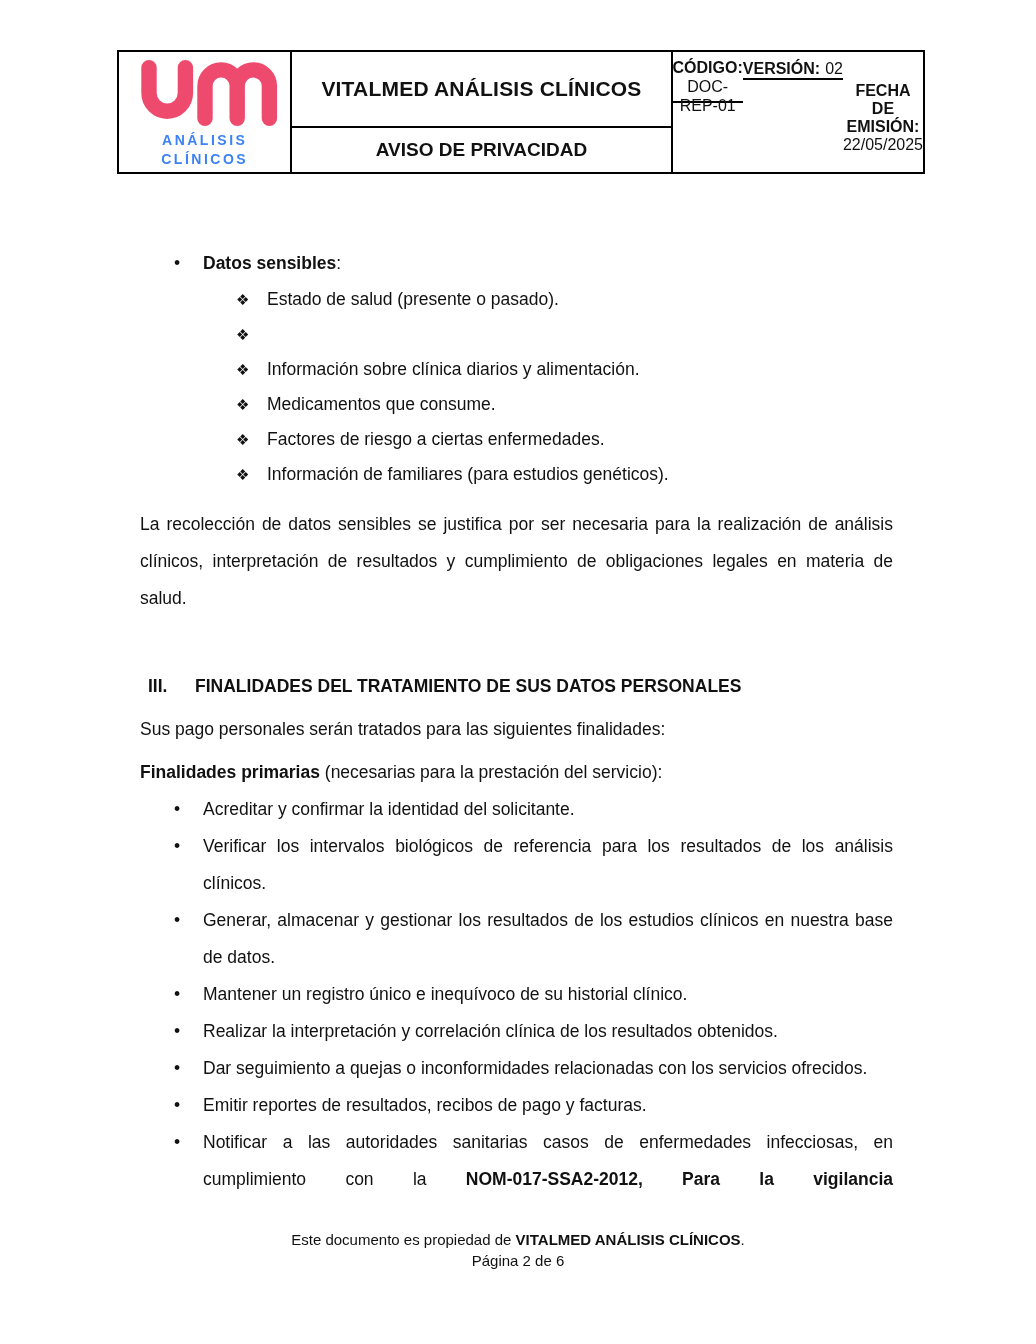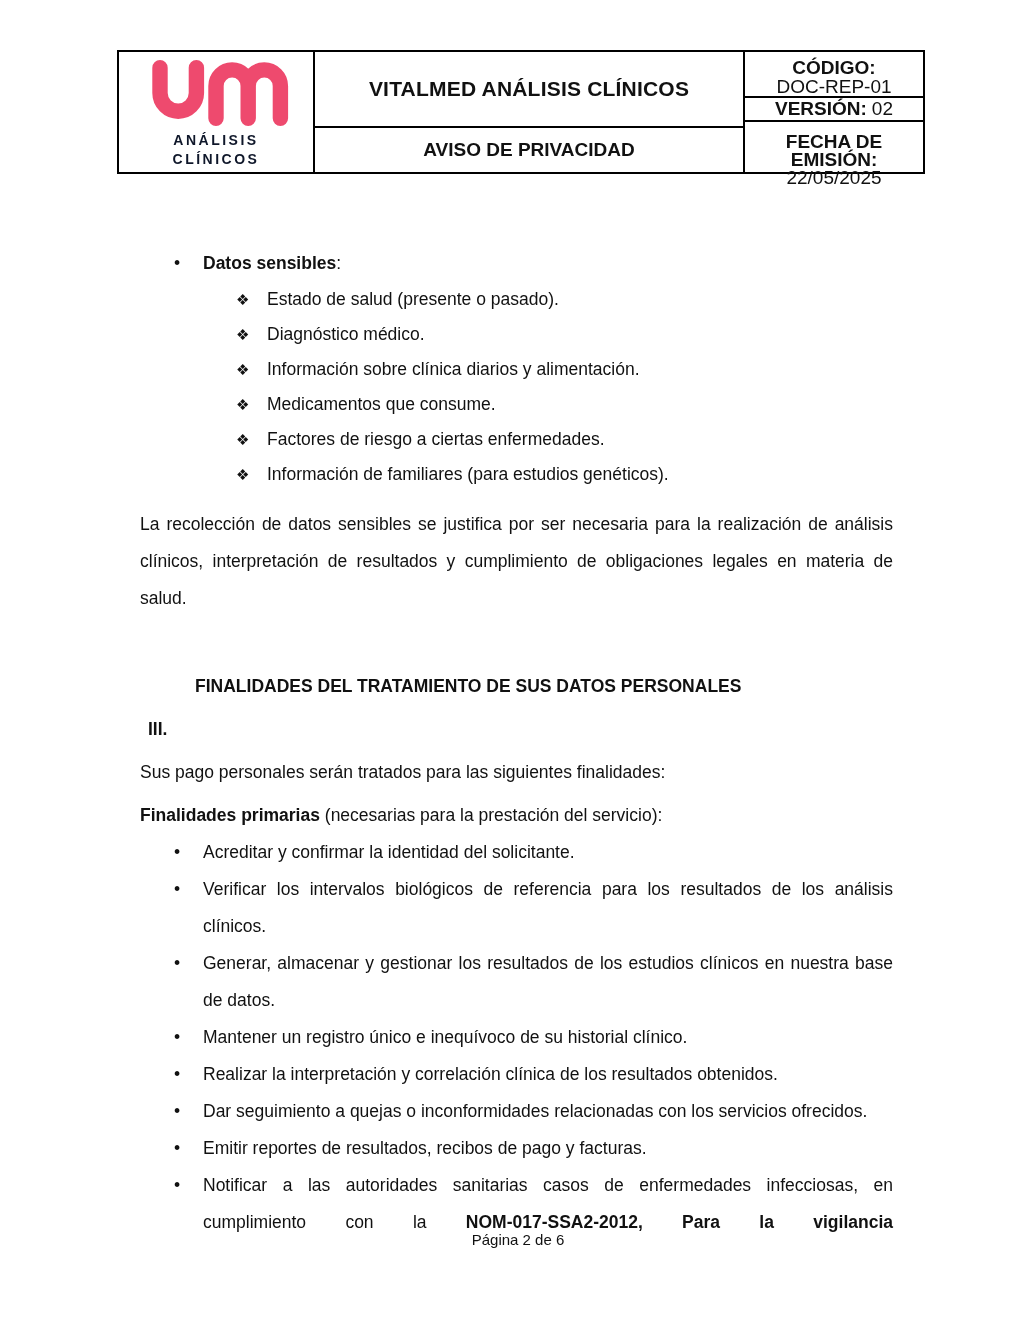--- a/index.html
+++ b/index.html
@@ -15,53 +15,53 @@
     position:absolute; left:117px; top:50px; width:808px; height:124px;
     display:flex; border:2px solid #000;
   }
   .hdr-logo-cell {
     width:196px; border-right:2px solid #000;
     display:flex; flex-direction:column; align-items:center; justify-content:center;
     padding-top:2px;
   }
   .logo-caption {
     margin-top:3px; text-align:center; font-size:14px; font-weight:bold;
-    letter-spacing:2.5px; color:#0f172a; line-height:19px;
+    letter-spacing:2.5px; color:#3b82f6; line-height:19px;
   }
   .hdr-mid { width:430px; border-right:2px solid #000; display:flex; flex-direction:column; }
   .hdr-title-cell {
     height:76px; border-bottom:2px solid #000;
     display:flex; align-items:center; justify-content:center;
     font-weight:bold; font-size:21px; letter-spacing:0.2px;
   }
   .hdr-sub-cell {
     flex:1; display:flex; align-items:center; justify-content:center;
     font-weight:bold; font-size:19px;
   }
-  .hdr-right { flex:1; display:flex; flex-direction:column; text-align:center; font-size:19px; }
+  .hdr-right { flex:1; display:flex; flex-direction:row; text-align:center; font-size:16px; }
   .hdr-r1 { height:51px; border-bottom:2px solid #000; padding-top:6px; line-height:19px; }
-  .hdr-r2 { height:38px; border-bottom:2px solid #000; display:flex; align-items:flex-start; justify-content:center; }
+  .hdr-r2 { height:28px; border-bottom:2px solid #000; display:flex; align-items:flex-end; justify-content:center; }
   .hdr-r2 .val { margin-left:5px; }
   .hdr-r3 { flex:1; padding-top:11px; line-height:18px; display:flex; flex-direction:column; justify-content:center; }
   .hdr-right b { font-weight:bold; }
 
   
   .content {
     position:absolute; left:140px; top:245px; width:753px;
     font-size:17.5px; line-height:37px;
   }
   .row { display:flex; }
   .l1 { padding-left:34px; }
   .l1 .marker { width:29px; flex:0 0 29px; }
   .l2 { padding-left:96px; line-height:35px; }
   .l2 .marker { width:31px; flex:0 0 31px; font-size:15px; }
   .btext { flex:1; text-align:justify; }
   .para { margin-top:14px; text-align:justify; }
   .section-heading { margin-top:51px; font-weight:bold; display:flex; }
-  .section-heading .numeral { flex:0 0 55px; padding-left:8px;margin-top:43px; }
+  .section-heading .numeral { flex:0 0 55px; padding-left:8px; }
   .intro { margin-top:6px; }
   .primarias { margin-top:6px; }
   .bullets { margin-top:0; }
   .spread { text-align:justify; text-align-last:justify; }
   b { font-weight:bold; }
 
   
   .footer {
     position:absolute; left:0; top:1229px; width:100%;
     text-align:center; font-size:15px; line-height:21px;
@@ -114,21 +114,20 @@
       </div>
     </div>
 
     <div>
       <div class="row l2">
         <span class="marker">❖</span>
         <div class="btext">Estado de salud (presente o pasado).</div>
       </div>
       <div class="row l2">
         <span class="marker">❖</span>
-        <div class="btext">Diagnóstico médico.</div>
       </div>
       <div class="row l2">
         <span class="marker">❖</span>
         <div class="btext">Información sobre clínica diarios y alimentación.</div>
       </div>
       <div class="row l2">
         <span class="marker">❖</span>
         <div class="btext">Medicamentos que consume.</div>
       </div>
       <div class="row l2">
@@ -187,16 +186,19 @@
         <span class="marker">•</span>
         <div class="btext spread">
           <span>Notificar a las autoridades sanitarias casos de enfermedades infecciosas, en cumplimiento con la </span><b>NOM-017-SSA2-2012, Para la vigilancia</b>
         </div>
       </div>
     </div>
 
   </div>
 
   <div class="footer">
+    <div>
+      <span>Este documento es propiedad de </span><b>VITALMED ANÁLISIS CLÍNICOS</b><span>.</span>
+    </div>
     <div>Página 2 de 6</div>
   </div>
 
 </div>
 
 </body></html>

